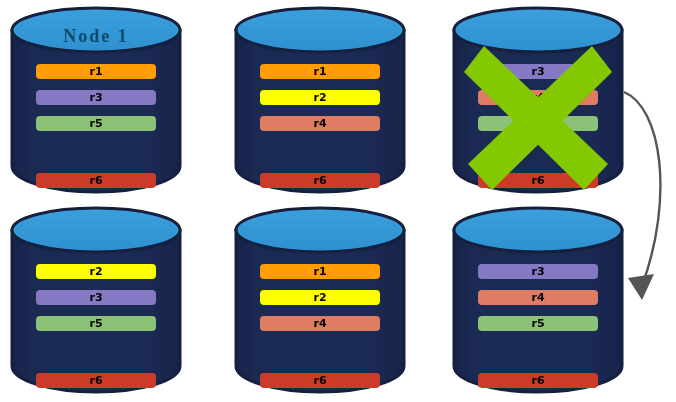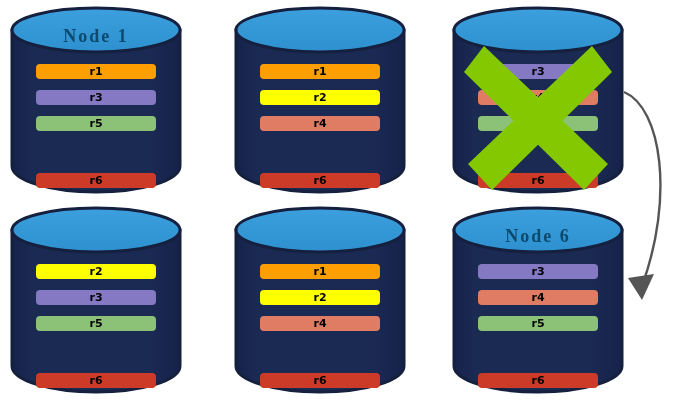--- a/index.html
+++ b/index.html
@@ -199,21 +199,20 @@
             <stop offset="1" stop-color="#16224a"></stop>
           </linearGradient>
           <linearGradient id="topg" x1="0" y1="0" x2="0" y2="1">
             <stop offset="0" stop-color="#3ba0dd"></stop>
             <stop offset="1" stop-color="#2e90cf"></stop>
           </linearGradient>
         </defs>
         <path d="M4 24 L4 160 A84 26 0 0 0 172 160 L172 24 Z" fill="url(#bodyg)" stroke="#15203f" stroke-width="3"></path>
         <ellipse cx="88" cy="24" rx="84" ry="22" fill="url(#topg)" stroke="#15203f" stroke-width="3"></ellipse>
       </svg>
-      <div class="node-title">Node 6</div>
       <div class="rows">
         <div class="row" style="background: rgb(133, 121, 196);">r3</div>
         <div class="row" style="background: rgb(224, 123, 100);">r4</div>
         <div class="row" style="background: rgb(140, 194, 120);">r5</div>
         <div class="row" style="background: rgb(204, 58, 40);">r6</div>
       </div>
     </div>
     <svg class="arrow" viewBox="0 0 80 240" xmlns="http://www.w3.org/2000/svg">
       <path d="M28 14 C 66 30, 78 120, 46 208" fill="none" stroke="#555555" stroke-width="2.4"></path>
       <polygon points="46,222 32,200 58,196" fill="#555555"></polygon>

